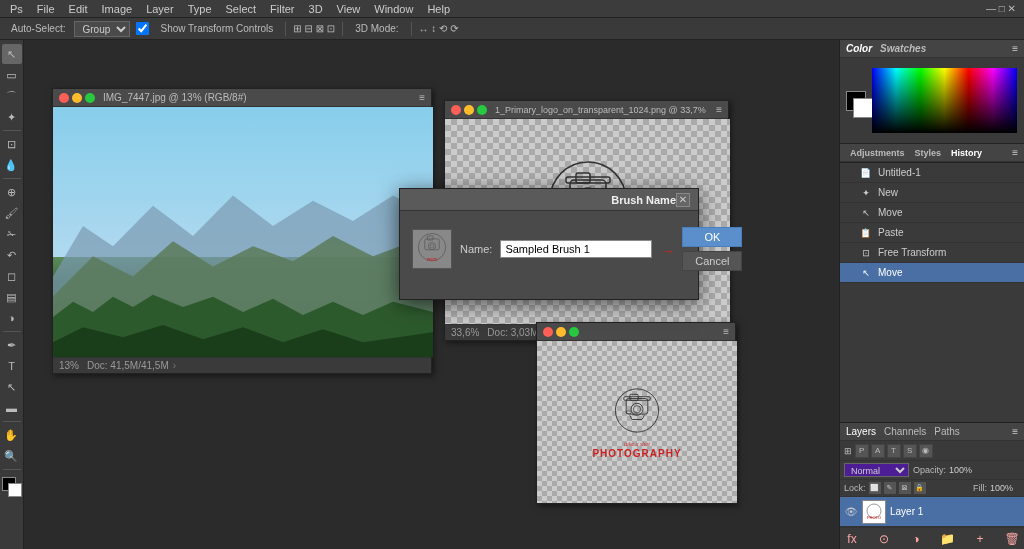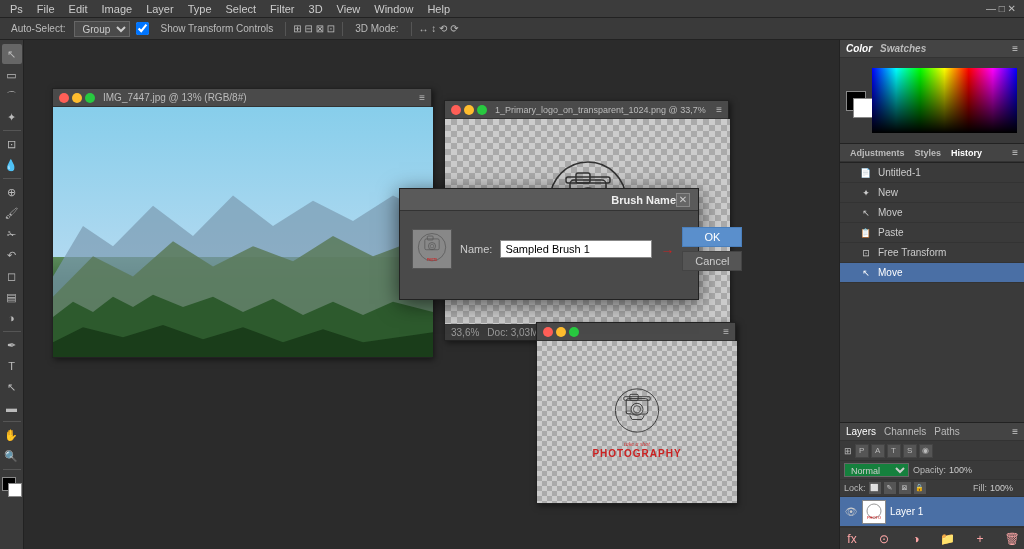--- a/index.html
+++ b/index.html
@@ -405,21 +405,21 @@
       cursor: pointer;
     }
     .blend-row {
       display: flex;
       align-items: center;
       gap: 4px;
       padding: 2px 4px;
       border-bottom: 1px solid #333;
     }
     .blend-select {
-      background: #15803d;
+      background: #4c1d95;
       border: 1px solid #666;
       color: #ccc;
       font-size: 9px;
       padding: 1px 2px;
       width: 65px;
       height: 14px;
     }
     .opacity-row {
       display: flex;
       align-items: center;
@@ -720,20 +720,25 @@
 
           <polygon points="0,130 30,80 60,100 100,60 140,90 180,50 220,80 260,55 300,75 340,50 380,70 380,210 0,210" fill="#7a9ab0" opacity="0.7"></polygon>
 
           <polygon points="0,150 40,110 80,130 120,95 160,120 200,100 240,115 280,90 320,110 360,95 380,105 380,210 0,210" fill="#5a7a5a" opacity="0.85"></polygon>
 
           <polygon points="0,170 20,155 40,165 60,150 80,160 100,148 130,160 160,150 190,165 220,152 250,168 280,155 310,168 340,155 380,165 380,210 0,210" fill="#2d5a2d"></polygon>
 
           <polygon points="0,195 30,180 70,190 110,178 150,192 190,180 230,195 270,182 310,195 380,185 380,210 0,210" fill="#1a3d1a"></polygon>
         </svg>
       </div>
+      <div class="doc-statusbar">
+        <span>13%</span>
+        <span style="margin-left:8px;">Doc: 41,5M/41,5M</span>
+        <span style="margin-left:4px;color:#777;">›</span>
+      </div>
     </div>
 
     <div class="doc-window doc2">
       <div class="doc-titlebar">
         <div class="doc-close-btns">
           <div class="doc-close-btn" style="background:#ff5f57;"></div>
           <div class="doc-close-btn" style="background:#ffbd2e;"></div>
           <div class="doc-close-btn" style="background:#28c940;"></div>
         </div>
         <span style="font-size:9px;color:#bbb;overflow:hidden;white-space:nowrap;">1_Primary_logo_on_transparent_1024.png @ 33,7% (Layer 1, RGB/8#)</span>

